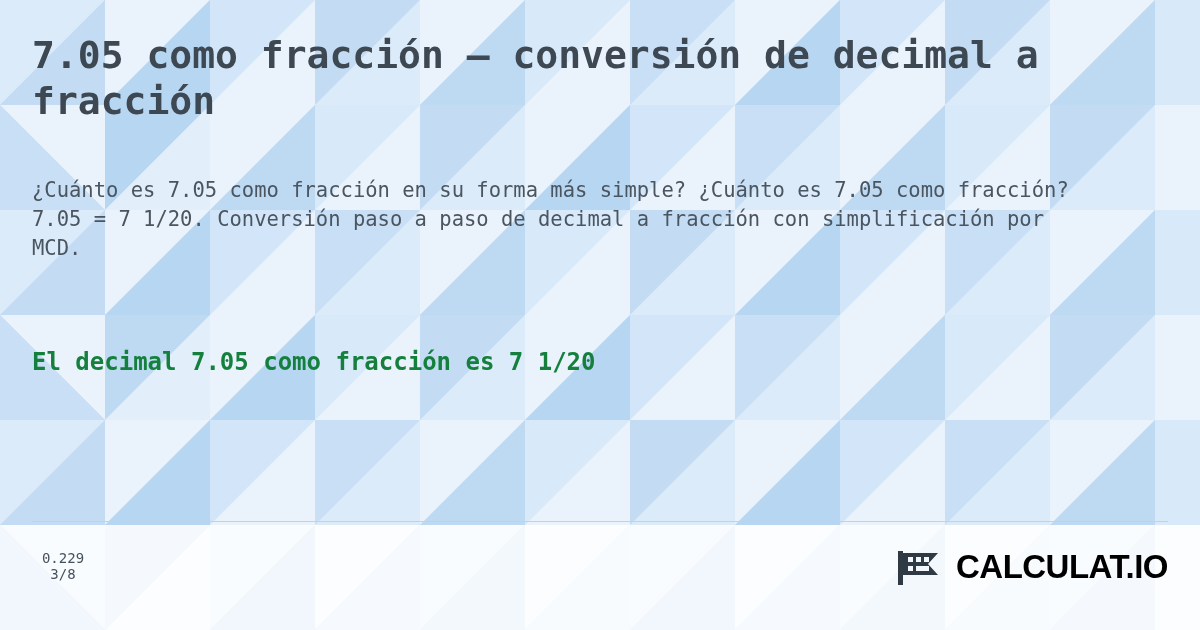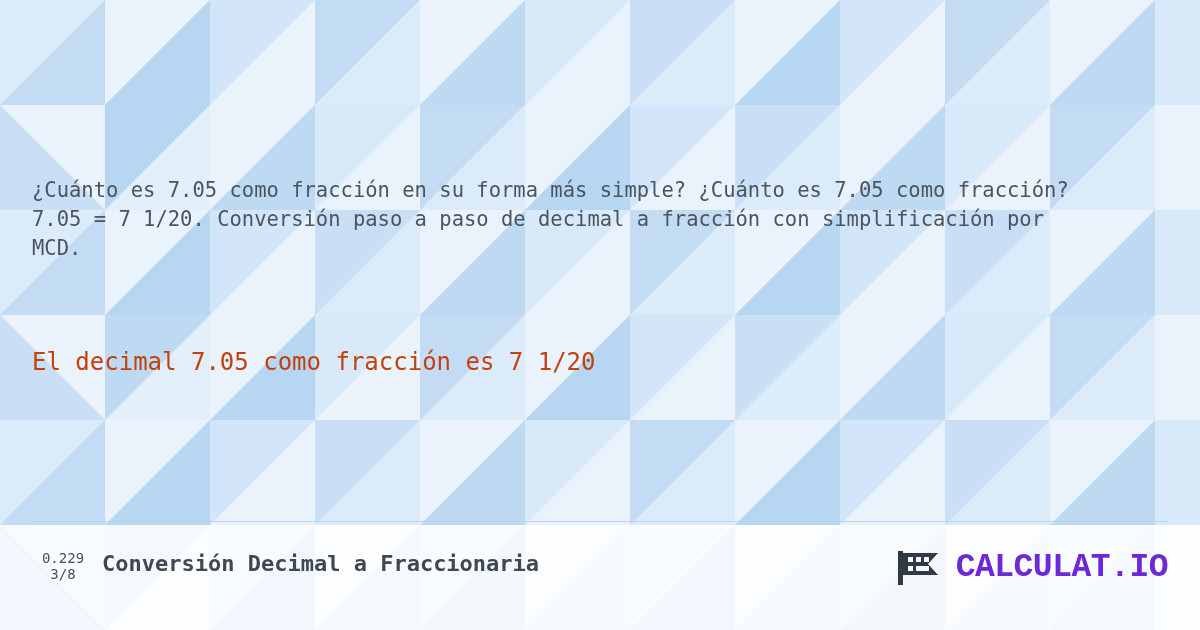--- a/index.html
+++ b/index.html
@@ -48,22 +48,22 @@
     font-size: 20.5px;
     line-height: 29px;
     color: #4a5560;
   }
 
   .answer {
     position: absolute;
     left: 32px;
     top: 348px;
     font-size: 24px;
-    font-weight: normal;
-    color: #c2410c;
+    font-weight: bold;
+    color: #15803d;
   }
 
   .hr {
     position: absolute;
     left: 32px;
     top: 521px;
     width: 1136px;
     height: 1px;
     background: #b9d4ee;
   }
@@ -104,22 +104,22 @@
     height: 44px;
     display: flex;
     align-items: center;
     gap: 8px;
   }
   .brand-mark { display: block; }
   .brand-text {
     font-size: 33px;
     font-weight: bold;
     letter-spacing: -0.5px;
-    color: #6d28d9;
-    font-family: Liberation Mono, monospace;
+    color: #000000;
+    font-family: Liberation Sans, sans-serif;
   }
 </style>
 </head>
 <body>
 
 <svg id="bg-mosaic" viewBox="0 0 1200 630" preserveAspectRatio="none" aria-hidden="true">
   <rect x="0" y="0" width="1200" height="630" fill="#cfe2f7"></rect>
   <g>
 
     <polygon points="0,0 105,0 0,105" fill="#dcebfa"></polygon>
@@ -265,35 +265,35 @@
     <polygon points="1050,525 1155,525 1050,630" fill="#f2f8fd"></polygon>
     <polygon points="1155,525 1155,630 1050,630" fill="#e8f2fc"></polygon>
     <polygon points="1155,525 1200,525 1200,630 1155,630" fill="#f6fafe"></polygon>
   </g>
 
   <rect x="0" y="525" width="1200" height="105" fill="#ffffff" opacity="0.55"></rect>
 </svg>
 
 <div class="page">
 
+  <h1 class="title">7.05 como fracción – conversión de decimal a fracción</h1>
 
   <p class="subtitle">¿Cuánto es 7.05 como fracción en su forma más simple? ¿Cuánto es 7.05 como fracción? 7.05 = 7 1/20. Conversión paso a paso de decimal a fracción con simplificación por MCD.</p>
 
   <div class="answer">El decimal 7.05 como fracción es 7 1/20</div>
 
   <div class="hr"></div>
 
   <div class="footer">
 
     <div class="frac-badge">
       <div class="frac-num">0.229</div>
       <div class="frac-den">3/8</div>
     </div>
 
-    <div class="footer-label">Conversión Decimal a Fraccionaria</div>
 
     <div class="brand">
       <svg class="brand-mark" width="54" height="40" viewBox="0 0 54 40" aria-hidden="true">
 
         <rect x="4" y="4" width="5" height="34" fill="#2f3a45"></rect>
 
         <path d="M9 6 L44 6 L34 17 L44 28 L9 28 Z" fill="#2f3a45"></path>
 
         <rect x="14" y="10" width="5" height="5" fill="#f2f8fd"></rect>
         <rect x="22" y="10" width="5" height="5" fill="#f2f8fd"></rect>

